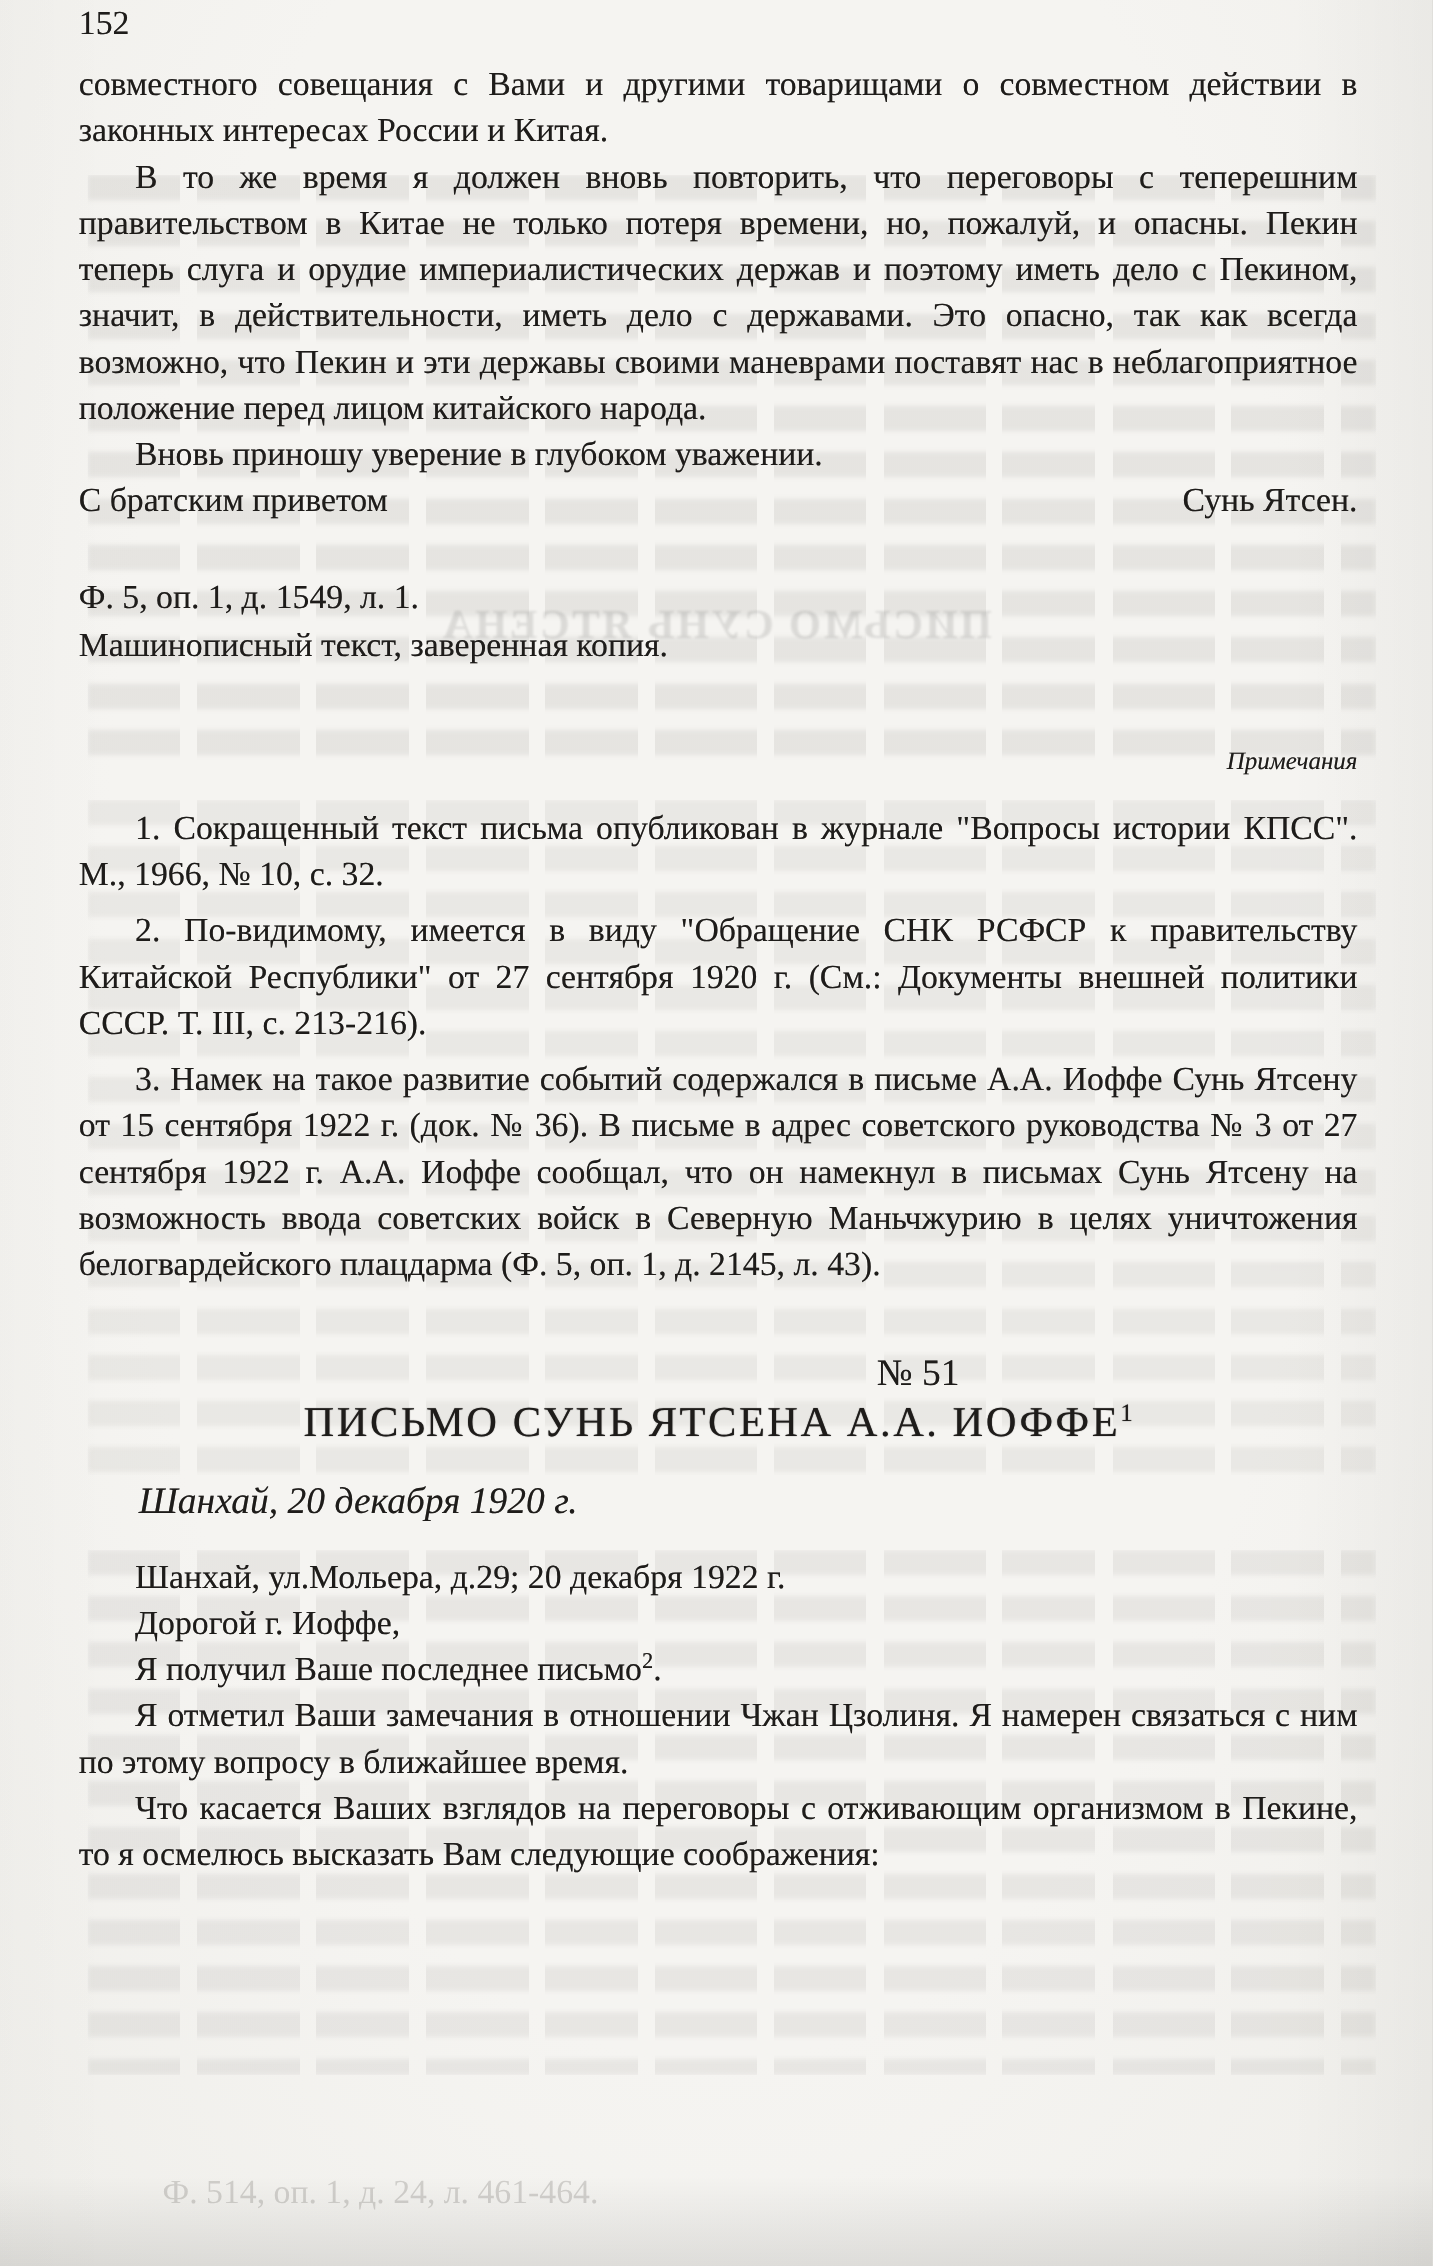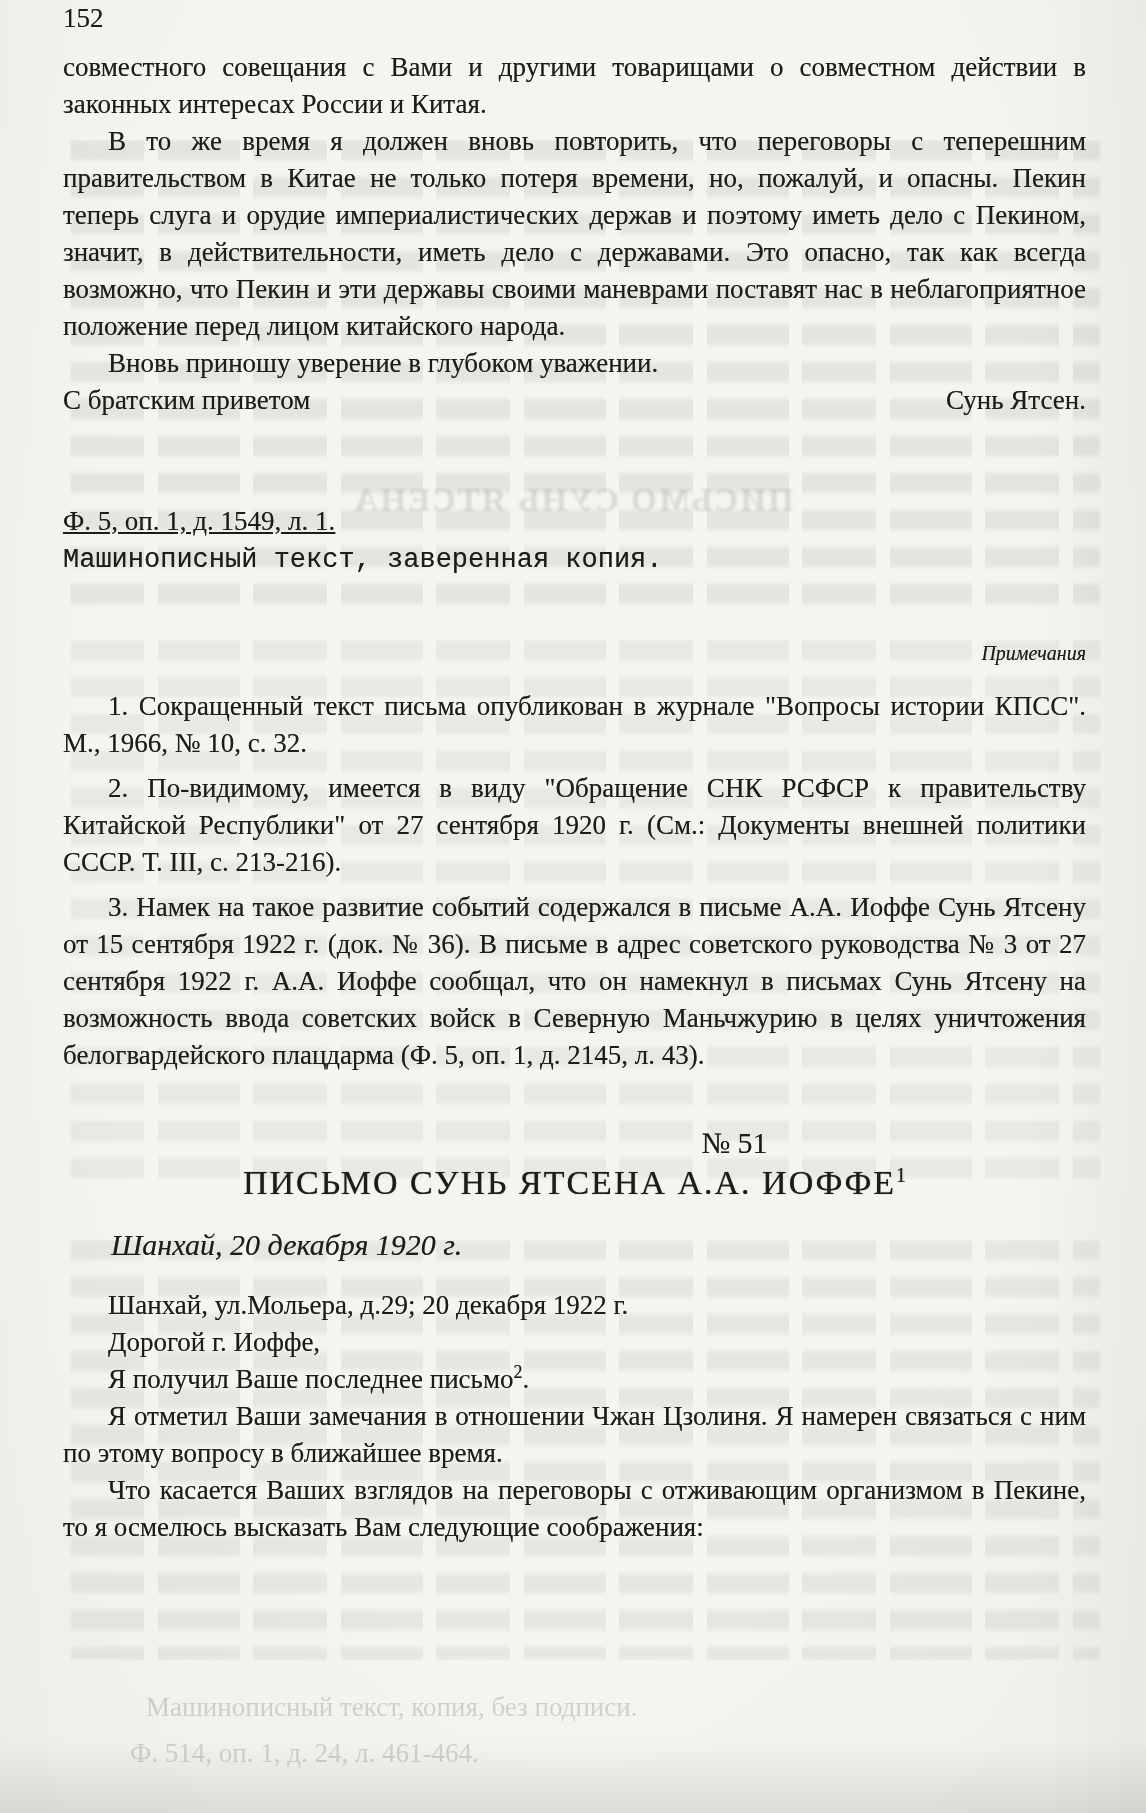--- a/index.html
+++ b/index.html
@@ -26,22 +26,22 @@
     text-shadow: 0 0 0.4px rgba(30,28,26,0.55);
   }
   .page-number { margin: 0; }
   p { margin: 0; }
   .just { text-align: justify; }
   .indent { text-indent: 45px; }
   .para-a { margin-top: 12px; }
   .sig-row { display: flex; justify-content: space-between; }
   .sig-left { }
   .verno-label { margin-left: 620px; }
-  .archive { margin-top: 84px; text-decoration: underline; }
-  .doc-note { margin-top: 2px; font-family: Liberation Mono, monospace; }
+  .archive { margin-top: 40px; }
+  .doc-note { margin-top: 2px; }
   .notes-heading {
     margin-top: 56px;
     text-align: right;
     font-style: italic;
     font-size: 20px;
   }
   .note { margin-top: 8px; }
   .note-first { margin-top: 16px; }
   .doc-number {
     margin-top: 50px;
@@ -101,21 +101,20 @@
 </head>
 <body>
 
 <div class="page">
 
   <div class="ghost-zone gz-a"></div>
   <div class="ghost-zone gz-b"></div>
   <div class="ghost-zone gz-c"></div>
   <div class="ghost ghost-title">ПИСЬМО СУНЬ ЯТСЕНА</div>
   <div class="ghost ghost-arch">Ф. 514, оп. 1, д. 24, л. 461-464.</div>
-  <div class="ghost ghost-copy">Машинописный текст, копия, без подписи.</div>
 
   <div class="content">
 
     <p class="page-number">152</p>
 
     <p class="just para-a">совместного совещания с Вами и другими товарищами о совместном действии в законных интересах России и Китая.</p>
     <p class="just indent">В то же время я должен вновь повторить, что переговоры с теперешним правительством в Китае не только потеря времени, но, пожалуй, и опасны. Пекин теперь слуга и орудие империалистических держав и поэтому иметь дело с Пекином, значит, в действительности, иметь дело с державами. Это опасно, так как всегда возможно, что Пекин и эти державы своими маневрами поставят нас в неблагоприятное положение перед лицом китайского народа.</p>
     <p class="just indent">Вновь приношу уверение в глубоком уважении.</p>
 
     <div class="sig-row">

